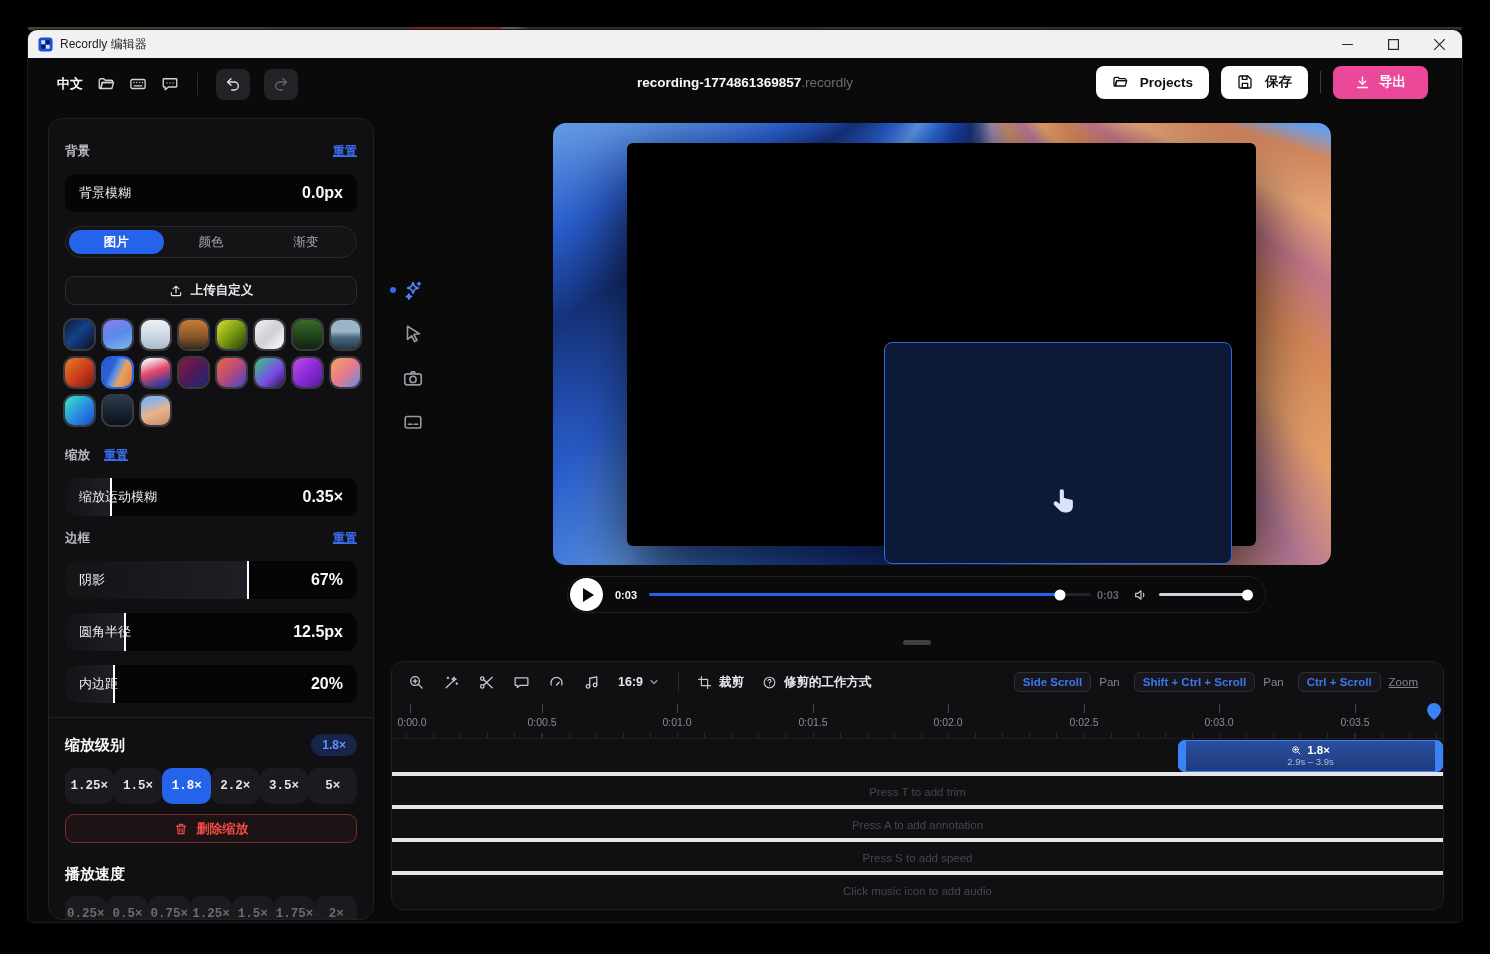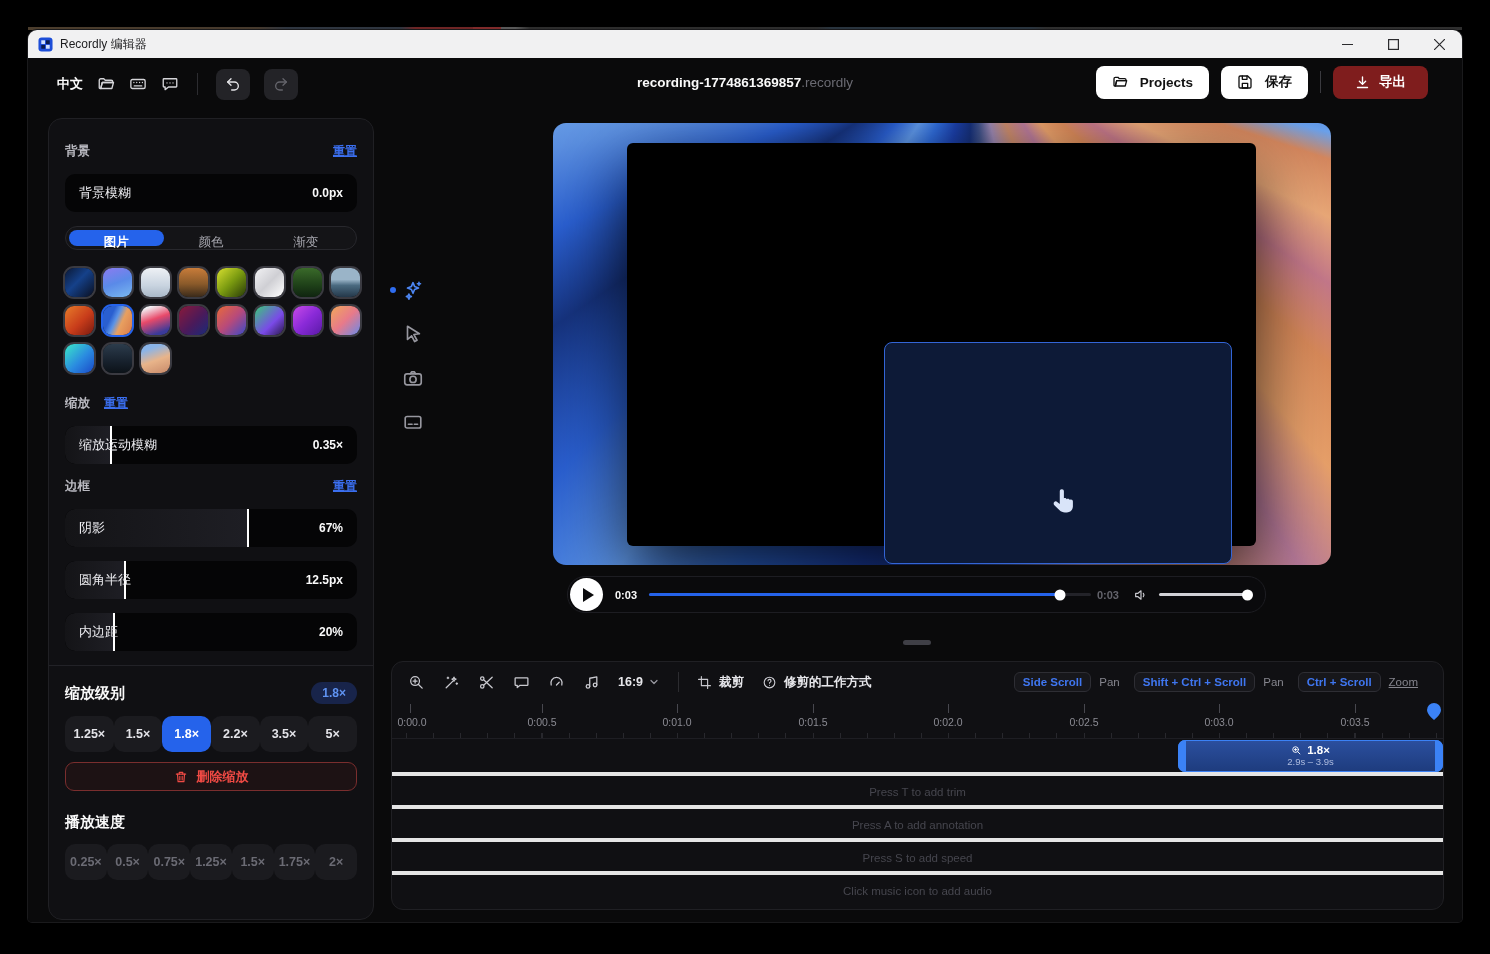--- a/index.html
+++ b/index.html
@@ -27,48 +27,48 @@
   .undo-btn,.redo-btn { width:34px; height:31px; border-radius:8px; background:#232327; display:flex; align-items:center; justify-content:center; }
   .undo-btn svg { color:#e4e4e7; } .redo-btn svg { color:#64646b; }
   .hdr-title { position:absolute; left:0; right:0; top:17px; text-align:center; font-size:13.5px; }
   .hdr-title .fname { color:#fafafa; font-weight:700; }
   .hdr-title .fext { color:#6b6b73; font-weight:400; }
   .hdr-right { position:absolute; right:34px; top:6px; height:36px; display:flex; align-items:center; gap:12px; }
   .btn-light { height:33px; background:#fff; color:#111; border:none; border-radius:8px; padding:0 16px;
     font-size:13.5px; font-weight:700; display:inline-flex; align-items:center; gap:12px; cursor:pointer; font-family:inherit; }
   .btn-light svg { width:16px; height:16px; }
   .hdr-sep2 { width:1px; height:22px; background:#3a3a3f; }
-  .btn-primary { height:33px; background:#7f1d1d; color:#fff; border:none; border-radius:8px; padding:0 22px;
+  .btn-primary { height:33px; background:#ec4899; color:#fff; border:none; border-radius:8px; padding:0 22px;
     font-size:13.5px; font-weight:700; display:inline-flex; align-items:center; gap:9px; cursor:pointer; font-family:inherit; }
   .btn-primary svg { width:15px; height:15px; }
 
   
   .sidebar { position:absolute; left:20px; top:60px; width:326px; height:802px; background:#101013;
     border:1px solid #202024; border-radius:14px; padding:24px 16px 0 16px; overflow:hidden; }
   .sec-row { display:flex; align-items:center; justify-content:space-between; margin-bottom:14px; }
   .sec-row.inline { justify-content:flex-start; gap:14px; }
   .sec-title { color:#b9b9c0; font-size:12.5px; font-weight:700; }
   .reset-link { color:#3b6ff0; font-size:12px; font-weight:700; text-decoration:underline; cursor:pointer; }
   .slider { position:relative; height:38px; background:#050506; border-radius:10px; margin-bottom:14px; overflow:hidden; cursor:ew-resize; }
   .slider .fill { position:absolute; left:0; top:0; bottom:0; background:linear-gradient(90deg,#141417,#1e1e24); border-right:2px solid #fff; border-radius:10px 0 0 10px; }
   .slider .s-label { position:absolute; left:14px; top:0; line-height:38px; color:#ececf0; font-size:13px; }
-  .slider .s-value { position:absolute; right:14px; top:0; line-height:38px; color:#fafafa; font-size:12px; font-weight:700; }
+  .slider .s-value { position:absolute; right:14px; top:0; line-height:38px; color:#fafafa; font-size:16px; font-weight:700; }
   .tabs { display:flex; background:#141417; border:1px solid #28282d; border-radius:999px; padding:3px; margin-bottom:18px; }
-  .tab { flex:1; height:16px; line-height:24px; text-align:center; color:#a8a8b0; font-size:12.5px; border-radius:999px; cursor:pointer; }
+  .tab { flex:1; height:24px; line-height:24px; text-align:center; color:#a8a8b0; font-size:12.5px; border-radius:999px; cursor:pointer; }
   .tab.active { background:#2563eb; color:#fff; font-weight:700; }
   .upload-btn { width:100%; height:29px; background:#141417; border:1px solid #2b2b30; border-radius:9px;
     color:#ececf0; font-size:12.5px; font-weight:700; display:flex; align-items:center; justify-content:center; gap:8px; cursor:pointer; font-family:inherit; margin-bottom:15px; }
   .upload-btn svg { width:14px; height:14px; }
   .thumb-grid { display:grid; grid-template-columns:repeat(8,29px); gap:9px 9px; margin-bottom:22px; }
   .thumb { width:29px; height:29px; border-radius:9px; box-shadow:0 0 0 2px #3a3a41; cursor:pointer; }
   .thumb.selected { box-shadow:0 0 0 2px #2563eb; }
   .side-divider { height:1px; background:#222227; margin:6px -16px 16px -16px; }
   .big-title { color:#fafafa; font-size:15px; font-weight:700; }
   .badge { background:#18244a; color:#5f93f2; font-size:12px; font-weight:700; border-radius:999px; padding:4px 11px; }
-  .opt-row { display:flex; gap:0; margin-bottom:10px; }
+  .opt-row { display:flex; gap:0; margin-bottom:10px;font-family:Liberation Mono, monospace; }
   .opt-btn { flex:1; height:36px; background:#1b1b1f; border:none; border-radius:10px; color:#e4e4e9;
     font-size:12.5px; font-weight:700; cursor:pointer; font-family:inherit; }
   .opt-btn.active { background:#2563eb; color:#fff; }
   .opt-btn.dim { color:#6b6b74; }
   .danger-btn { width:100%; height:29px; background:rgba(127,29,29,.12); border:1px solid #7a2e2e; border-radius:9px;
     color:#ef4a44; font-size:13px; font-weight:700; display:flex; align-items:center; justify-content:center; gap:9px; cursor:pointer; font-family:inherit; margin-bottom:22px; }
   .danger-btn svg { width:14px; height:14px; }
 
   
   .rail { position:absolute; left:362px; top:210px; width:52px; }
@@ -258,20 +258,28 @@
           <span class="s-label">背景模糊</span>
           <span class="s-value">0.0px</span>
         </div>
 
         <div class="tabs">
           <div class="tab active">图片</div>
           <div class="tab">颜色</div>
           <div class="tab">渐变</div>
         </div>
 
+        <button class="upload-btn">
+          <svg viewBox="0 0 24 24" fill="none" stroke="currentColor" stroke-width="2" stroke-linecap="round" stroke-linejoin="round">
+              <path d="M12 15V4"></path>
+              <path d="m7 8 5-4 5 4"></path>
+              <path d="M4 15v3a2 2 0 0 0 2 2h12a2 2 0 0 0 2-2v-3"></path>
+            </svg>
+          <span>上传自定义</span>
+        </button>
 
         <div class="thumb-grid">
           <div class="thumb" style="background:linear-gradient(135deg,#0b1834,#15418a 45%,#0a0f20)"></div>
           <div class="thumb" style="background:linear-gradient(160deg,#8b7bf0,#5a8ae8 50%,#7ab8f0)"></div>
           <div class="thumb" style="background:linear-gradient(180deg,#eef1f5,#c9d4e0 60%,#a9b8c8)"></div>
           <div class="thumb" style="background:linear-gradient(180deg,#c87c3a,#8a5a2a 55%,#3a2a1a)"></div>
           <div class="thumb" style="background:linear-gradient(135deg,#d8e030,#7a9a10 50%,#283a08)"></div>
           <div class="thumb" style="background:linear-gradient(135deg,#f2f2f4,#cfcfd4 50%,#ffffff)"></div>
           <div class="thumb" style="background:linear-gradient(180deg,#3a6a2a,#1e4018 60%,#0f2410)"></div>
           <div class="thumb" style="background:linear-gradient(180deg,#9ab4c8 40%,#4a6a80 60%,#24384a)"></div>

